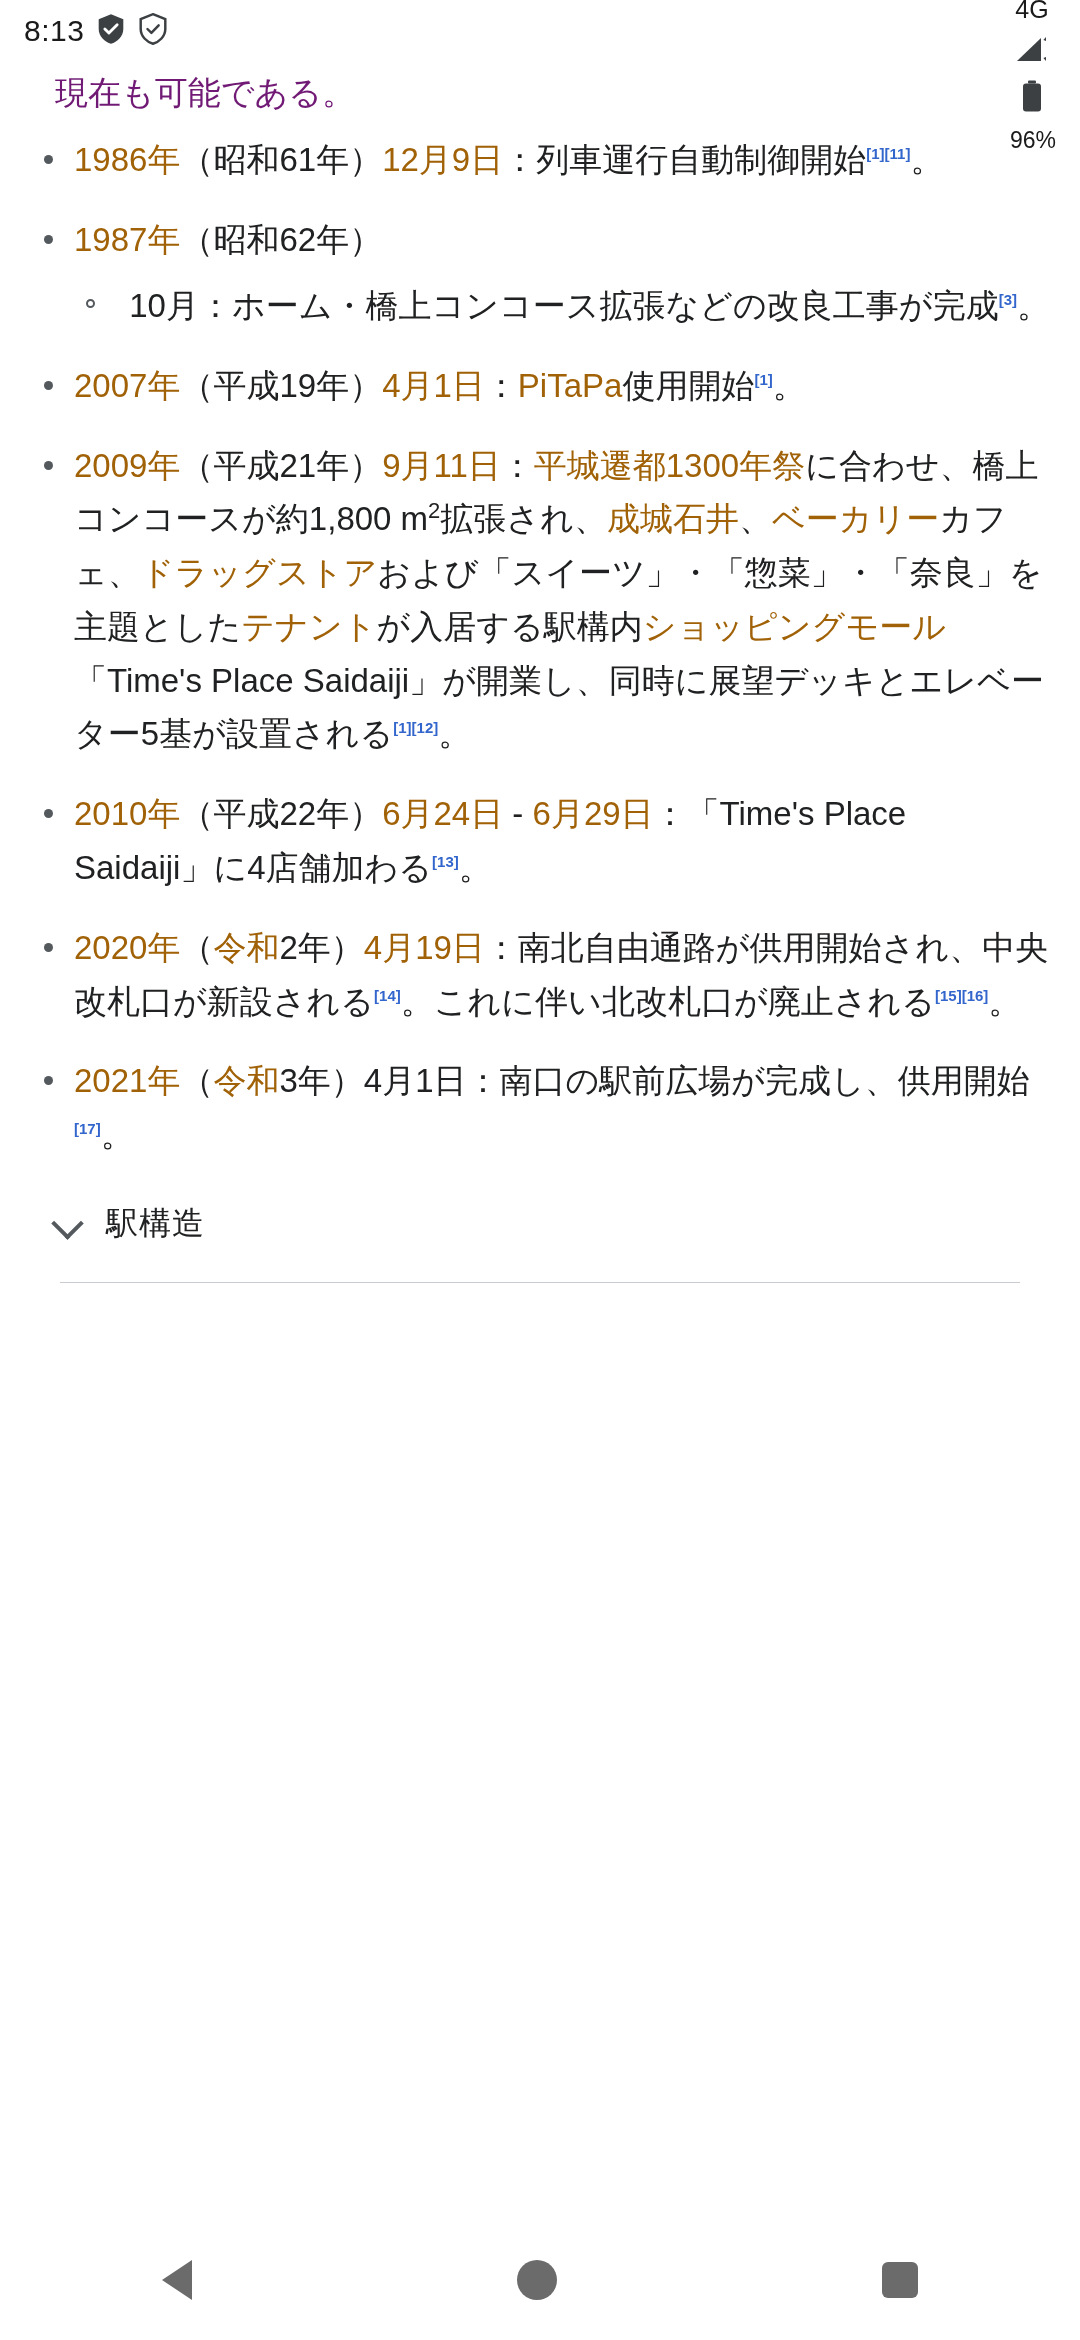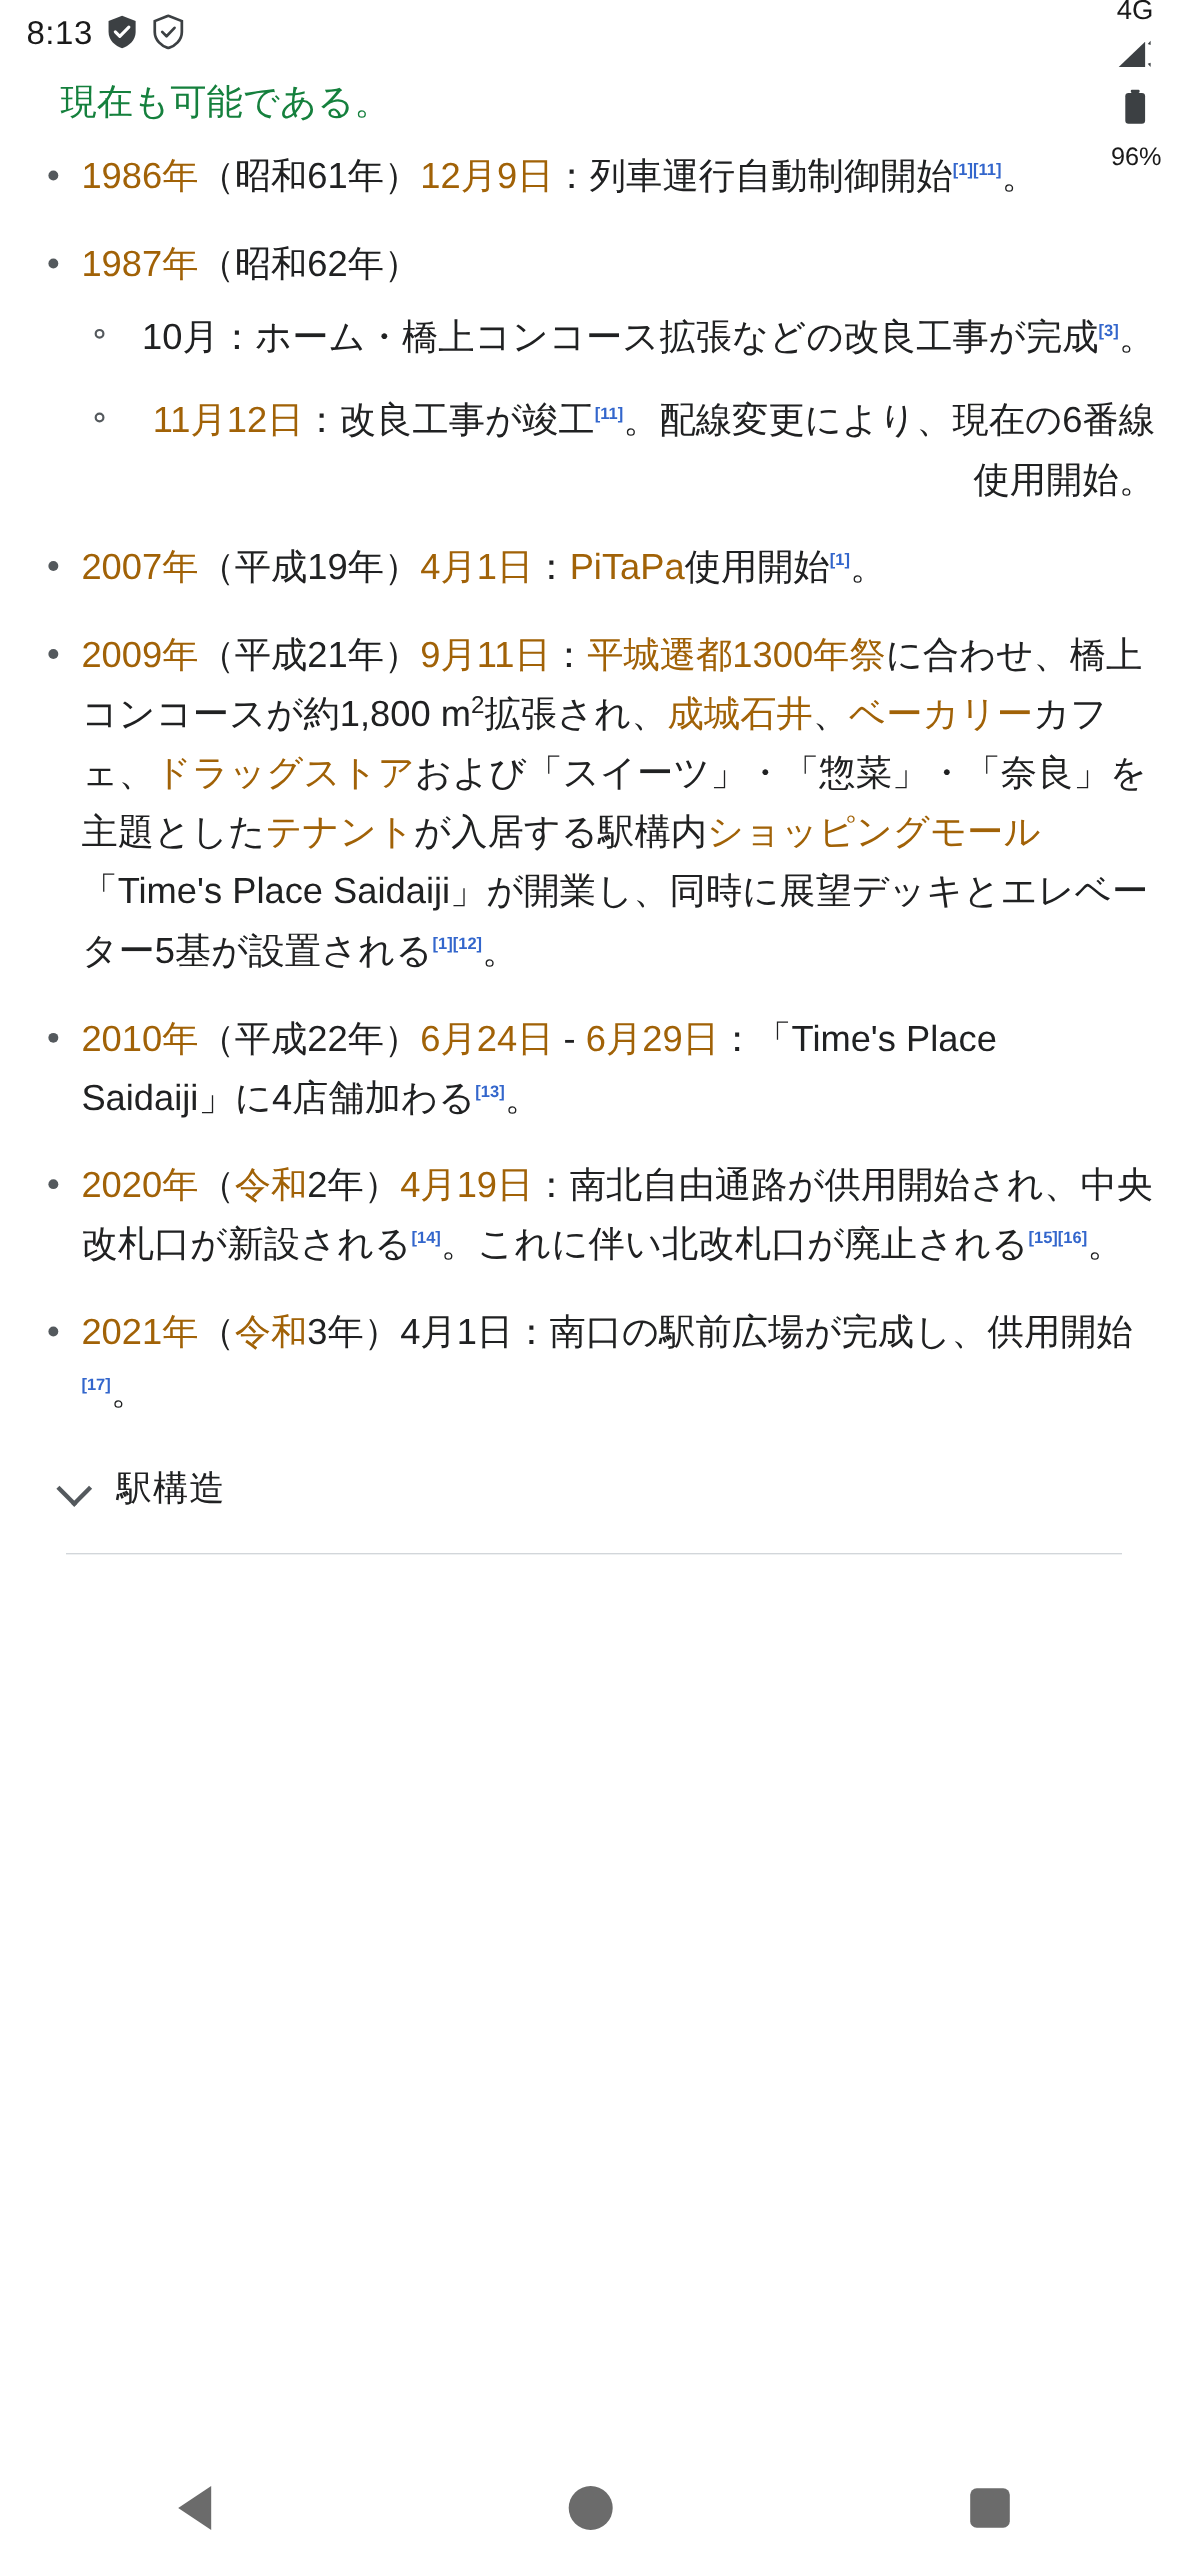--- a/index.html
+++ b/index.html
@@ -55,21 +55,21 @@
 
   
   .content {
     padding: 0 30px 0 30px;
     box-sizing: border-box;
   }
   .lead-line {
     font-size: 33px;
     line-height: 1.62;
     margin: 4px 0 14px 25px;
-    color: #15803d;
+    color: #701a75;
   }
   ul.lvl1 {
     list-style: none;
     margin: 0;
     padding: 0;
   }
   ul.lvl1 > li {
     position: relative;
     padding-left: 44px;
     margin-bottom: 26px;
@@ -253,21 +253,20 @@
 </div>
 
 <div class="content">
 
   <div class="lead-line">現在も可能である。</div>
 
   <ul class="lvl1" id="timeline-root">
       <li><a class="wl">1986年</a><span>（昭和61年）</span><a class="wl">12月9日</a><span>：列車運行自動制御開始</span><sup class="ref"><a>[1][11]</a></sup><span>。</span></li>
       <li><a class="wl">1987年</a><span>（昭和62年）</span><ul class="lvl2">
           <li><span>10月：ホーム・橋上コンコース拡張などの改良工事が完成</span><sup class="ref"><a>[3]</a></sup><span>。</span></li>
-          <li><a class="wl">11月12日</a><span>：改良工事が竣工</span><sup class="ref"><a>[11]</a></sup><span>。配線変更により、現在の6番線使用開始。</span></li>
         </ul></li>
       <li><a class="wl">2007年</a><span>（平成19年）</span><a class="wl">4月1日</a><span>：</span><a class="wl">PiTaPa</a><span>使用開始</span><sup class="ref"><a>[1]</a></sup><span>。</span></li>
       <li><a class="wl">2009年</a><span>（平成21年）</span><a class="wl">9月11日</a><span>：</span><a class="wl">平城遷都1300年祭</a><span>に合わせ、橋上コンコースが約1,800 m</span><sup class="sup2">2</sup><span>拡張され、</span><a class="wl">成城石井</a><span>、</span><a class="wl">ベーカリー</a><span>カフェ、</span><a class="wl">ドラッグストア</a><span>および「スイーツ」・「惣菜」・「奈良」を主題とした</span><a class="wl">テナント</a><span>が入居する駅構内</span><a class="wl">ショッピングモール</a><span>「Time's Place Saidaiji」が開業し、同時に展望デッキとエレベーター5基が設置される</span><sup class="ref"><a>[1][12]</a></sup><span>。</span></li>
       <li><a class="wl">2010年</a><span>（平成22年）</span><a class="wl">6月24日</a><span> - </span><a class="wl">6月29日</a><span>：「Time's Place Saidaiji」に4店舗加わる</span><sup class="ref"><a>[13]</a></sup><span>。</span></li>
       <li><a class="wl">2020年</a><span>（</span><a class="wl">令和</a><span>2年）</span><a class="wl">4月19日</a><span>：南北自由通路が供用開始され、中央改札口が新設される</span><sup class="ref"><a>[14]</a></sup><span>。これに伴い北改札口が廃止される</span><sup class="ref"><a>[15][16]</a></sup><span>。</span></li>
       <li><a class="wl">2021年</a><span>（</span><a class="wl">令和</a><span>3年）4月1日：南口の駅前広場が完成し、供用開始</span><sup class="ref"><a>[17]</a></sup><span>。</span></li>
     </ul>
 
   <div class="section-wrap">
     <div class="section-heading">

